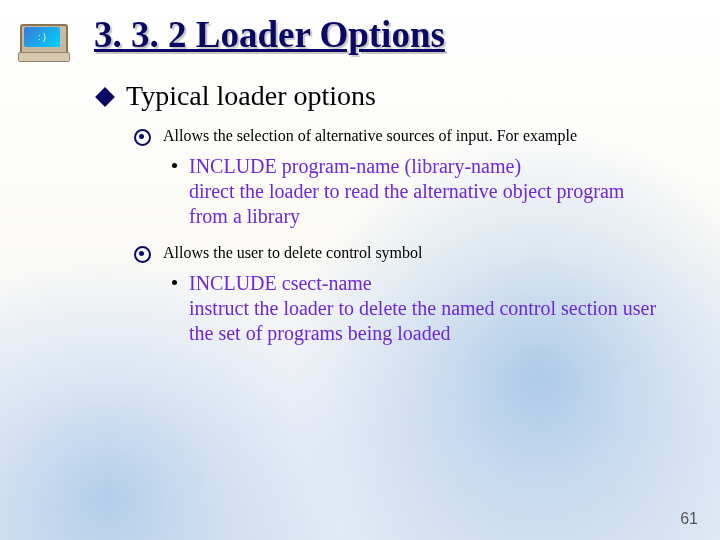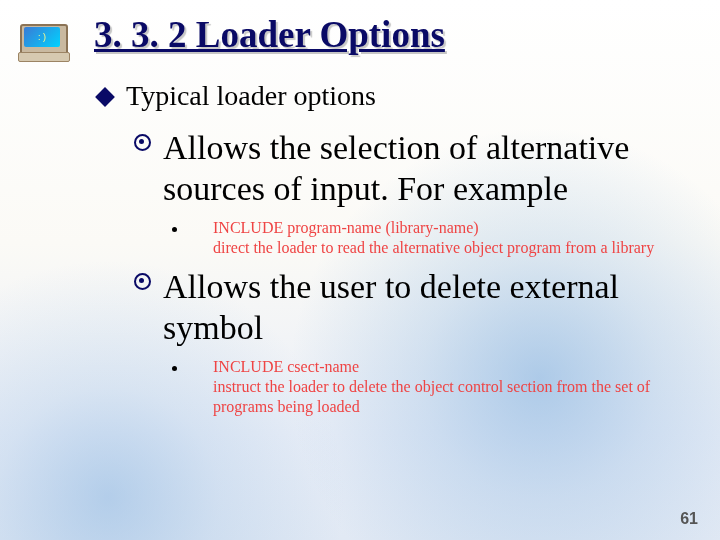--- a/index.html
+++ b/index.html
@@ -43,53 +43,53 @@
     text-decoration:underline;
     text-shadow:2px 2px 1px rgba(0,0,0,0.22);
   }
   .content{
     position:absolute;
     left:94px;top:80px;right:40px;
   }
   .lvl1{
     display:flex;align-items:flex-start;
     font-size:28px;color:#000;
-    margin-bottom:15px;
+    margin-bottom:6px;
   }
   .lvl1 .bullet{
     width:14px;height:14px;transform:rotate(45deg);
     background:#0a0a66;margin:10px 14px 0 4px;flex:0 0 auto;
   }
   .lvl2{
     margin-left:40px;
-    font-size:34px;color:#000;
-    display:flex;align-items:flex-start;
-    margin-top:4px;line-height:1.22;
+    font-size:16px;color:#000;
+    display:flex;align-items:flex-end;
+    margin-top:10px;line-height:1.22;
   }
   .lvl2 .bullet{
     width:13px;height:13px;border:2px solid #0a0a66;border-radius:50%;
     margin:7px 12px 0 0;flex:0 0 auto;position:relative;
   }
   .lvl2 .bullet::after{
     content:"";position:absolute;left:3px;top:3px;width:5px;height:5px;
     background:#0a0a66;border-radius:50%;
   }
   .lvl3{
     margin-left:76px;margin-top:8px;margin-bottom:8px;
-    font-size:16px;color:#ef4444;
-    display:flex;align-items:flex-start;line-height:1.25;gap:24px;
+    font-size:20px;color:#6d28d9;
+    display:flex;align-items:flex-start;line-height:1.25;
   }
   .lvl3 .bullet{
     width:5px;height:5px;background:#000;border-radius:50%;
     margin:9px 12px 0 2px;flex:0 0 auto;
   }
   .lvl3 .body{max-width:470px;}
   .page-num{
     position:absolute;right:22px;bottom:12px;
-    font-family:Arial,sans-serif;font-size:16px;color:#555;font-weight:bold;
+    font-family:Arial,sans-serif;font-size:16px;color:#555;
   }
 </style>
 </head>
 <body>
 
 <div class="icon-corner">
   <div class="monitor"></div>
   <div class="screen">: )</div>
   <div class="kb"></div>
 </div>
@@ -111,26 +111,26 @@
   <div class="lvl3">
     <div class="bullet"></div>
     <div class="body">
       <span>INCLUDE  program-name (library-name)</span><br>
       <span>direct the loader to read the alternative object program from a library</span>
     </div>
   </div>
 
   <div class="lvl2">
     <div class="bullet"></div>
-    <div>Allows the user to delete external symbol</div>
+    <div>Allows the user to delete control symbol</div>
   </div>
 
   <div class="lvl3">
     <div class="bullet"></div>
     <div class="body">
       <span>INCLUDE  csect-name</span><br>
-      <span>instruct the loader to delete the object control section from the set of programs being loaded</span>
+      <span>instruct the loader to delete the named control section user the set of programs being loaded</span>
     </div>
   </div>
 
 </div>
 
 <div class="page-num">61</div>
 
 </body></html>

